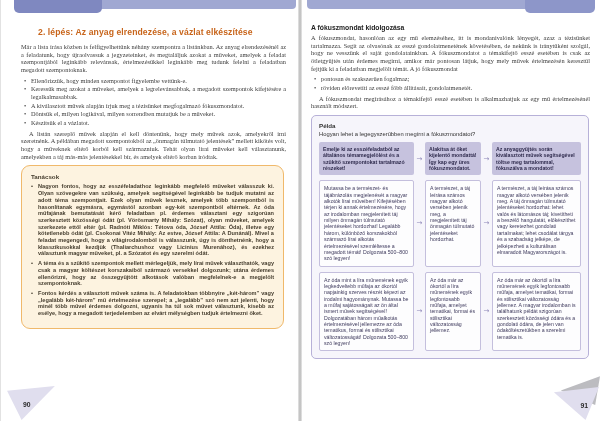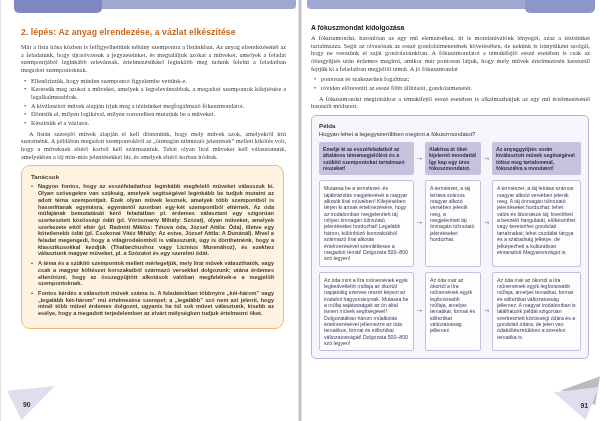--- a/index.html
+++ b/index.html
@@ -16,21 +16,21 @@
   .band { position:absolute; top:0; height:9px; background:#a0a8d2; border-radius:0 0 4px 4px; }
   .band-l { left:13px; width:282px; }
   .band-r { left:5px;  width:288px; }
   .tab  { position:absolute; top:0; height:13px; background:#7f88c0; border-radius:0 0 5px 5px; }
   .tab-l { left:13px; width:88px; }
   .tab-r { right:5px; width:70px; background:#8d96c9; }
 
   .content-l { position:relative; padding:27px 13px 0 20px; }
   .content-r { position:relative; padding:24px 10px 0 9px; }
 
-  h1.step { margin:0 0 6px; font-family:"Liberation Sans",sans-serif; font-weight:bold;
+  h1.step { margin:0 17px 6px; font-family:"Liberation Sans",sans-serif; font-weight:bold;
             font-size:8.6px; color:#c8651b; letter-spacing:.1px; }
   h2.sub  { margin:0 0 3px; font-family:"Liberation Sans",sans-serif; font-weight:bold;
             font-size:6.8px; color:#222; }
 
   p.body { margin:0 0 3px; font-size:6.3px; line-height:1.22; text-align:justify; color:#3d3d3d; }
   p.indent { text-indent:8px; }
 
   ul.dots { list-style:none; margin:1px 0 3px; padding:0 0 0 3px; }
   ul.dots li { position:relative; padding-left:7px; margin-bottom:1px;
                font-size:6.3px; line-height:1.22; text-align:justify; color:#3d3d3d; }

